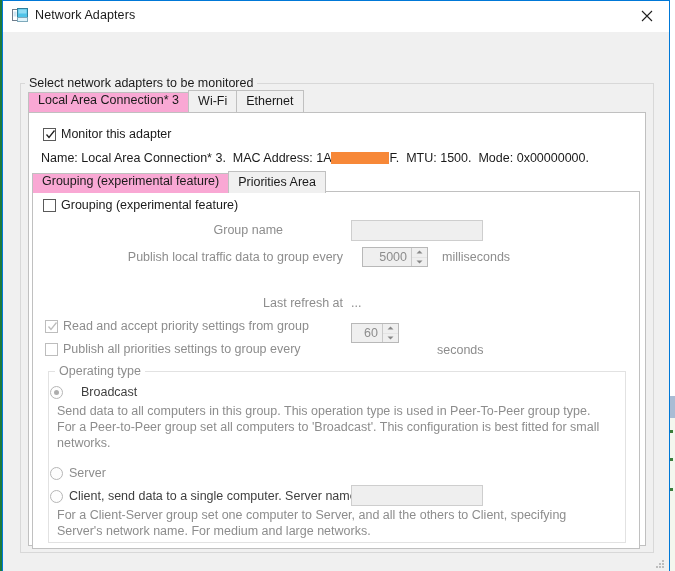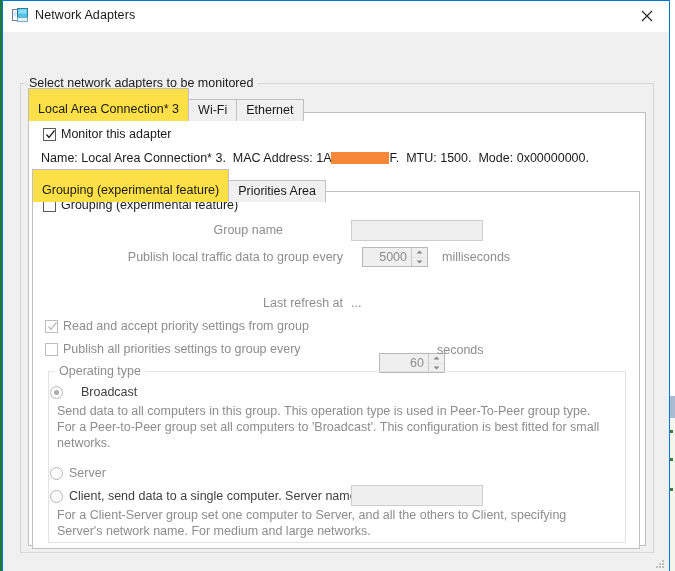--- a/index.html
+++ b/index.html
@@ -135,23 +135,23 @@
     font-size: 12.5px;
     color: #1a1a1a;
     padding: 3px 9px 4px 9px;
     margin-right: -1px;
     box-sizing: border-box;
     white-space: nowrap;
     position: relative;
     cursor: default;
   }
   .tab.selected {
-    background: #fde047;
+    background: #f9a8d4;
     z-index: 3;
-    padding-top: 13px;
+    padding-top: 0;
     padding-bottom: 5px;
     margin-top: -2px;
   }
 
   #outer-tabs {
     left: 25px; top: 57px;
     z-index: 5;
   }
   #outer-tabpage {
     position: absolute;
@@ -411,21 +411,21 @@
 
     <div class="chk disabled" style="left:42px; top:287px;">
       <svg width="11" height="11" viewBox="0 0 11 11">
         <path d="M1.5 5.5 L4 8.5 L9.5 1.5" stroke="#bdbdbd" stroke-width="1.3" fill="none"></path>
       </svg>
     </div>
     <span class="chk-label dim" style="left:60px; top:286px;">Read and accept priority settings from group</span>
 
     <div class="chk disabled" style="left:42px; top:310px;"></div>
     <span class="chk-label dim" style="left:60px; top:309px;">Publish all priorities settings to group every</span>
-    <div class="spin" style="left:348px; top:320px; width:66px; height:20px;margin-left:28px;">
+    <div class="spin" style="left:348px; top:290px; width:48px; height:20px;">
       <span class="val">60</span>
       <span class="btns">
         <span>
           <svg width="7" height="4" viewBox="0 0 7 4">
               <path d="M3.5 0.5 L6.5 3.5 L0.5 3.5 Z" fill="#888888"></path>
             </svg>
         </span>
         <span>
           <svg width="7" height="4" viewBox="0 0 7 4">
               <path d="M3.5 3.5 L0.5 0.5 L6.5 0.5 Z" fill="#888888"></path>

